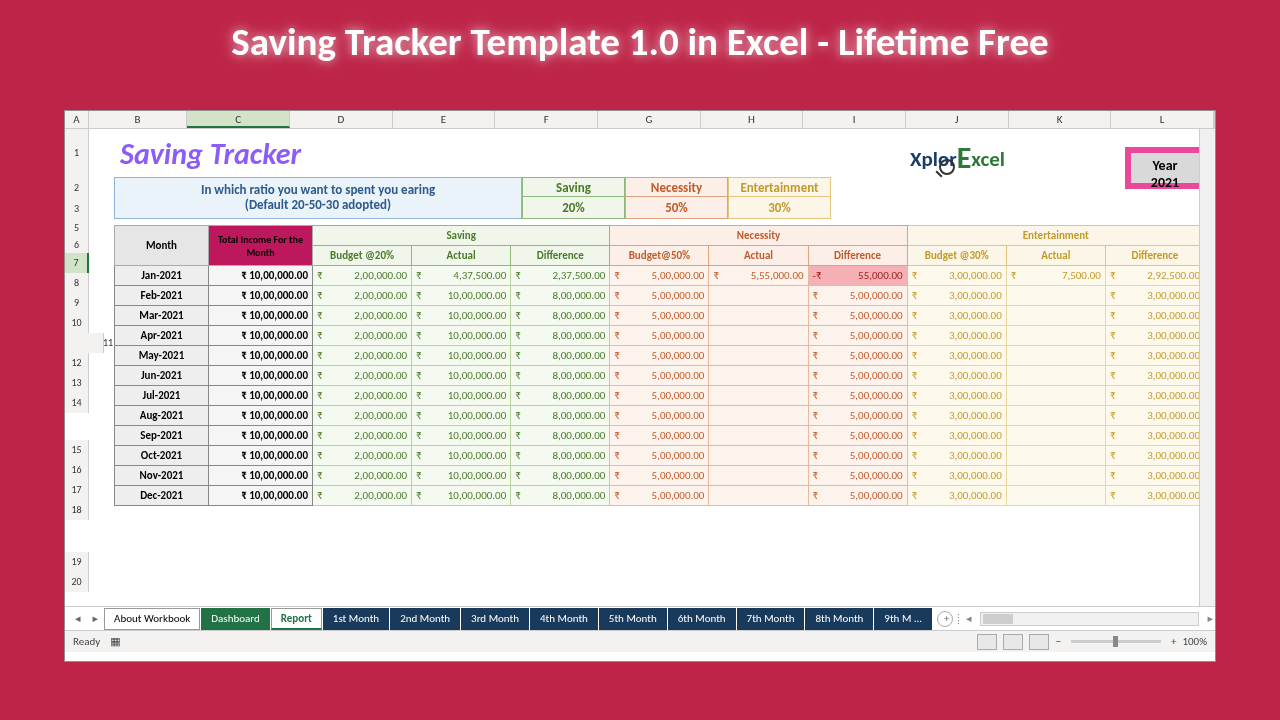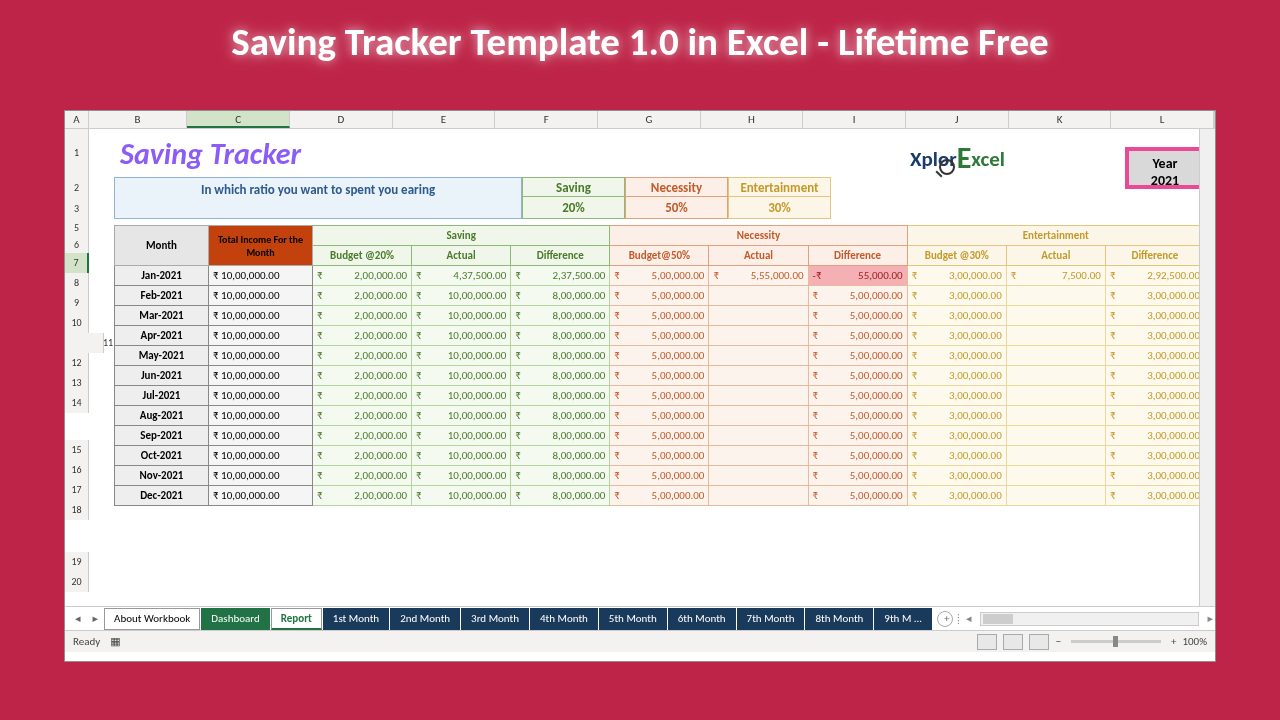--- a/index.html
+++ b/index.html
@@ -14,39 +14,39 @@
 .row-hdr.sel { background: #d2e3c8; border-right: 2px solid #217346; }
 .sheet-body { display: flex; height: 477px; }
 .rows-col { display: flex; flex-direction: column; }
 .content { flex: 1; position: relative; padding: 0 10px; }
 .title-row { display: flex; align-items: center; height: 48px; }
 .main-title { color: #8b5cf6; font-size: 30px; font-weight: bold; font-style: italic; padding-left: 6px; }
 .logo { position: absolute; right: 210px; top: 8px; font-size: 21px; font-weight: bold; }
 .logo .xp { color: #193c6b; } .logo .e { color: #2c7a36; font-size: 30px; position: relative; top: 2px; } .logo .ex { color: #2c7a36; }
 .glass { position: absolute; right: 260px; top: 30px; width: 16px; height: 16px; border: 2px solid #333; border-radius: 50%; }
 .glass::after { content: ''; position: absolute; width: 8px; height: 2px; background: #333; transform: rotate(45deg); left: -6px; top: 12px; }
-.year-box { position: absolute; right: 10px; top: 18px; width: 80px; height: 42px; background: #d9d9d9; border: 4px solid #ec4899; text-align: center; font-weight: bold; font-size: 14px; padding-top: 4px; }
+.year-box { position: absolute; right: 10px; top: 18px; width: 80px; height: 42px; background: #d9d9d9; border: 6px solid #ec4899; text-align: center; font-weight: bold; font-size: 14px; padding-top: 4px; }
 .ratio-row { display: flex; height: 42px; }
 .ratio-label { width: 408px; background: #eaf2fa; border: 1px solid #8fb3d9; color: #2e5a8c; font-weight: bold; font-size: 13px; text-align: center; padding: 4px 0; }
 .pct-box { width: 103px; text-align: center; font-weight: bold; font-size: 13px; }
 .pct-box .hd { height: 20px; line-height: 20px; border: 1px solid; }
 .pct-box .val { height: 22px; line-height: 22px; border: 1px solid; border-top: none; }
 .sav { color: #4a7a2a; border-color: #8fb97a !important; background: #f0f7ea; }
 .nec { color: #c25b2a; border-color: #e2a07d !important; background: #fcefe8; }
 .ent { color: #c39a2a; border-color: #e2c67d !important; background: #fcf6e8; }
 table { border-collapse: collapse; width: 100%; font-size: 11px; margin-top: 6px; table-layout: fixed; }
 th, td { border: 1px solid #aaa; padding: 3px 4px; height: 20px; }
 th { font-size: 11px; }
 .th-month { background: #e6e6e6; width: 94px; }
-.th-income { background: #c2410c; width: 104px; font-size: 10px; }
+.th-income { background: #be185d; width: 104px; font-size: 10px; }
 .th-grp-sav { background: #f0f7ea; color: #4a7a2a; border-color: #8fb97a; }
 .th-grp-nec { background: #fcefe8; color: #c25b2a; border-color: #e2a07d; }
 .th-grp-ent { background: #fcf6e8; color: #c39a2a; border-color: #e2c67d; }
 .td-month { background: #eee; text-align: center; font-weight: bold; border-color: #888; }
-.td-income { background: #f5f5f5; font-weight: normal; text-align: left; border-color: #888; margin-top: 40px; }
+.td-income { background: #f5f5f5; font-weight: bold; text-align: right; border-color: #888; margin-top: 40px; }
 .c-sav { background: #f5faf0; color: #4a7a2a; border-color: #b5d49e; text-align: right; }
 .c-nec { background: #fdf3ed; color: #c25b2a; border-color: #e9b99c; text-align: right; }
 .c-ent { background: #fdf9ed; color: #c39a2a; border-color: #e9d79c; text-align: right; }
 .neg { background: #f4b0b4 !important; color: #a02020 !important; }
 .rs { float: left; }
 .vscroll { position: absolute; right: 0; top: 18px; width: 16px; height: 477px; background: #f0f0f0; border-left: 1px solid #ccc; }
 .tabs-bar { height: 24px; background: #fff; border-top: 1px solid #ccc; display: flex; align-items: center; font-size: 11px; padding-left: 4px; }
 .nav-arr { padding: 0 6px; color: #666; cursor: pointer; }
 .tab { padding: 3px 9px; border: 1px solid #999; background: #fff; cursor: pointer; margin-right: 1px; white-space: nowrap; }
 .tab.dark { background: #1a3a5c; color: #fff; border-color: #1a3a5c; }
@@ -111,20 +111,21 @@
         </div>
         <div class="logo"><span class="xp">Xplor</span><span class="e">E</span><span class="ex">xcel</span></div>
         <div class="glass"></div>
         <div class="year-box">
           <div>Year</div>
           <div>2021</div>
         </div>
         <div class="ratio-row">
           <div class="ratio-label">
             <div>In which ratio you want to spent you earing</div>
+            <div>(Default 20-50-30 adopted)</div>
           </div>
           <div class="pct-box">
               <div class="hd sav">Saving</div>
               <div class="val sav">20%</div>
             </div>
           <div class="pct-box">
               <div class="hd nec">Necessity</div>
               <div class="val nec">50%</div>
             </div>
           <div class="pct-box">

